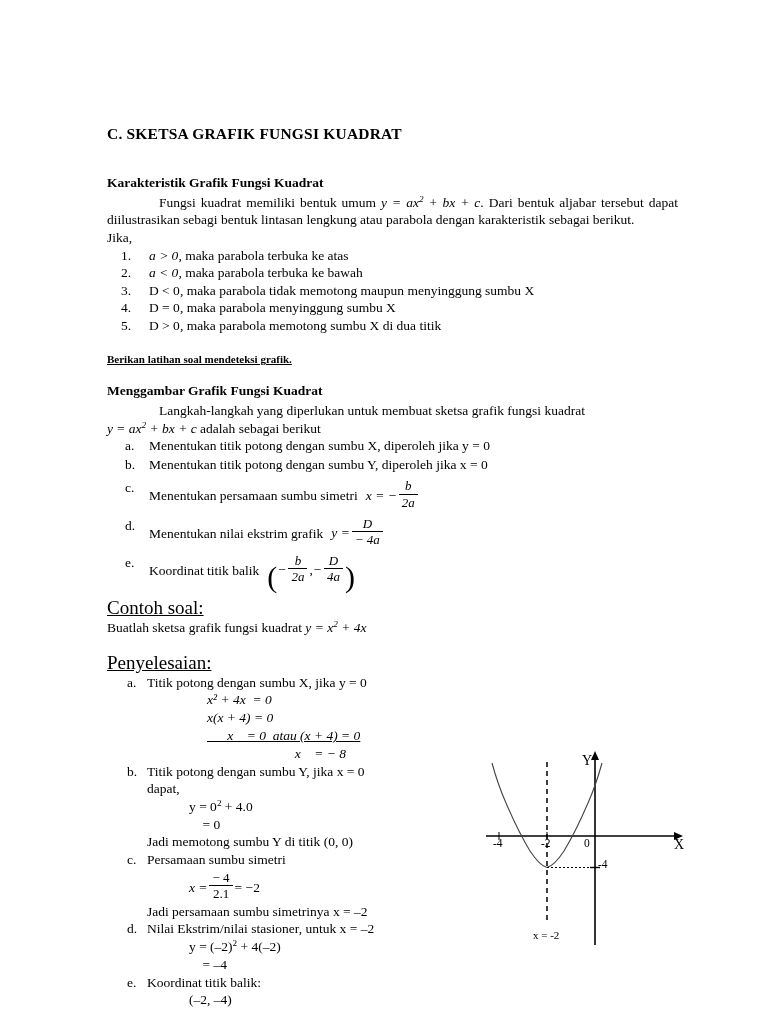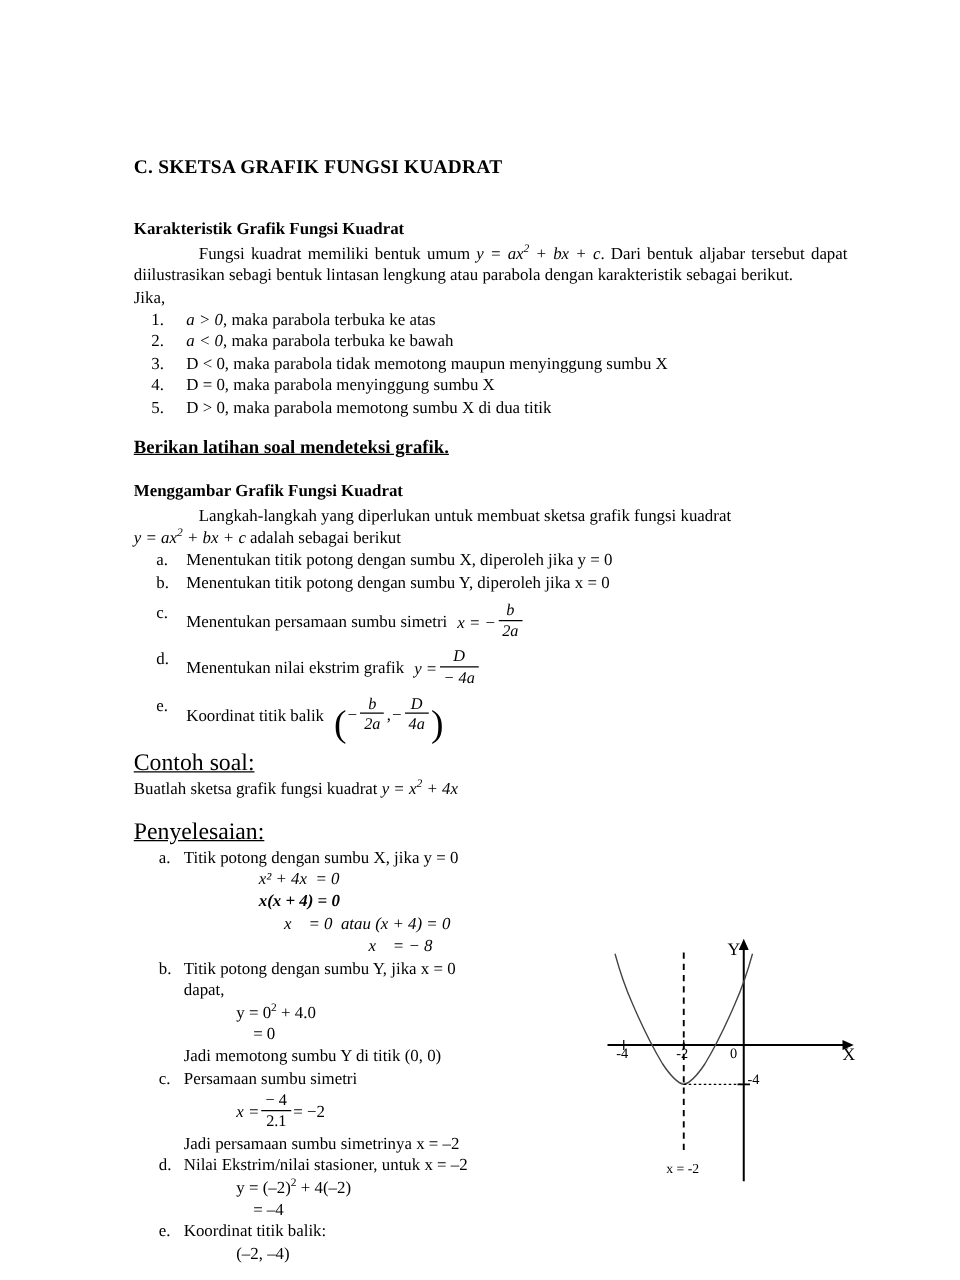--- a/index.html
+++ b/index.html
@@ -45,21 +45,21 @@
   }
   .para {
     font-size: 13.5px;
     line-height: 1.30;
     margin: 0;
     text-align: justify;
   }
   .para.indent-first { text-indent: 52px; }
 
   .u-head {
-    font-size: 15px;
+    font-size: 11px;
     font-weight: bold;
     text-decoration: underline;
     margin: 0;
     line-height: 1.32;
     display: inline-block;
   }
   .u-plain {
     font-size: 19px;
     text-decoration: underline;
     display: inline-block;
@@ -214,22 +214,22 @@
 
     <div class="spacer-m"></div>
     <div><span class="u-plain">Penyelesaian:</span></div>
 
     <div class="sol-list">
 
       <div class="sol-item">
         <span class="mk">a.</span>
         <span>Titik potong dengan sumbu X, jika y = 0</span>
         <div class="eqline mathvar" style="padding-left:60px;">x² + 4x  = 0</div>
-        <div class="eqline mathvar" style="padding-left:60px;font-weight:bold;">x(x + 4) = 0</div>
-        <div class="eqline mathvar" style="padding-left:60px;">      x    = 0  atau (x + 4) = 0</div>
+        <div class="eqline mathvar" style="padding-left:60px;">x(x + 4) = 0</div>
+        <div class="eqline mathvar" style="padding-left:60px;text-decoration:underline;">      x    = 0  atau (x + 4) = 0</div>
         <div class="eqline mathvar" style="padding-left:60px;">                          x    = − 8</div>
       </div>
 
       <div class="sol-item">
         <span class="mk">b.</span>
         <span>Titik potong dengan sumbu Y, jika x = 0</span>
         <div>dapat,</div>
         <div class="eqline" style="padding-left:42px;">y = 0<sup>2</sup> + 4.0</div>
         <div class="eqline" style="padding-left:42px;">    = 0</div>
         <div>Jadi memotong sumbu Y di titik (0, 0)</div>

